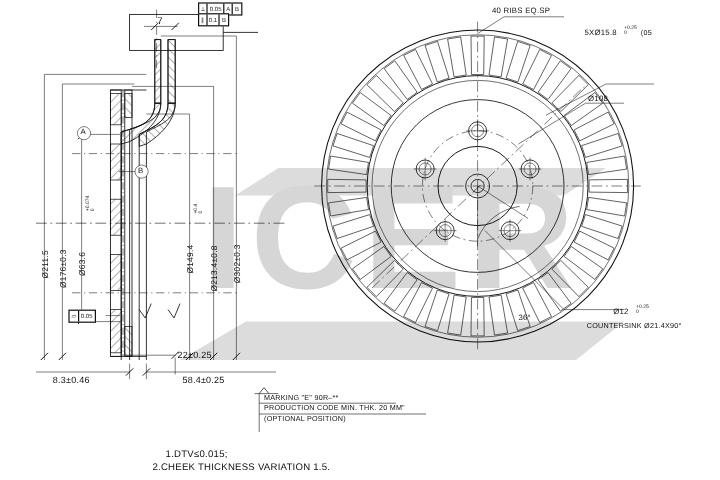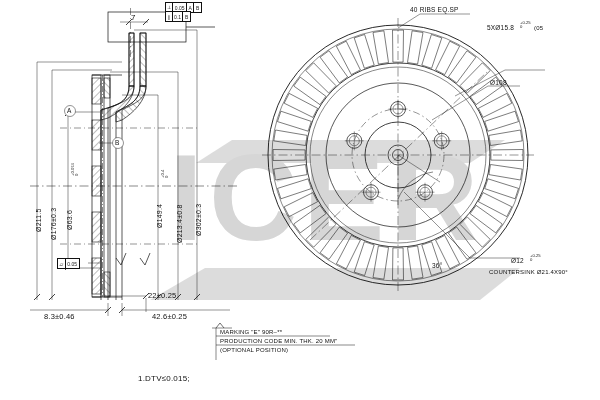--- a/index.html
+++ b/index.html
@@ -157,21 +157,21 @@
 
   <div class="txt vert" style="left:176px;top:243px;">Ø213.4±0.8</div>
   <div class="txt vert" style="left:195px;top:236px;">Ø302±0.3</div>
 
   <div class="txt s65" style="left:67px;top:107px;">A</div>
   <div class="txt s65" style="left:115px;top:139px;">B</div>
 
   <div class="txt s8" style="left:131px;top:13px;">7</div>
 
   <div class="txt s75" style="left:44px;top:312px;">8.3±0.46</div>
-  <div class="txt s75" style="left:152px;top:312px;">42.6±0.25</div>
+  <div class="txt s75" style="left:152px;top:312px;">58.4±0.25</div>
   <div class="txt s75" style="left:148px;top:291px;text-align:center;">22±0.25</div>
 
   <div class="frame" style="left:165px;top:2px;">
     <div>⟂</div>
     <div>0.05</div>
     <div>A</div>
     <div>B</div>
   </div>
   <div class="frame" style="left:165px;top:11px;">
     <div>∥</div>
@@ -314,14 +314,15 @@
       <line x1="216" y1="336" x2="330" y2="336"></line>
       <line x1="216" y1="345" x2="355" y2="345"></line>
       <path d="M216 328 l4 -5 l4 5" stroke-width="0.6"></path>
     </g>
   </svg>
   <div class="txt s6" style="left:220px;top:329px;">MARKING  "E"  90R–**</div>
   <div class="txt s6" style="left:220px;top:338px;">PRODUCTION CODE   MIN. THK. 20 MM"</div>
   <div class="txt s6" style="left:220px;top:347px;">(OPTIONAL  POSITION)</div>
 
   <div class="txt s8" style="left:138px;top:374px;">1.DTV≤0.015;</div>
+  <div class="txt s8" style="left:127px;top:385px;">2.CHEEK  THICKNESS  VARIATION  1.5.</div>
 
 </div>
 
 </body></html>

